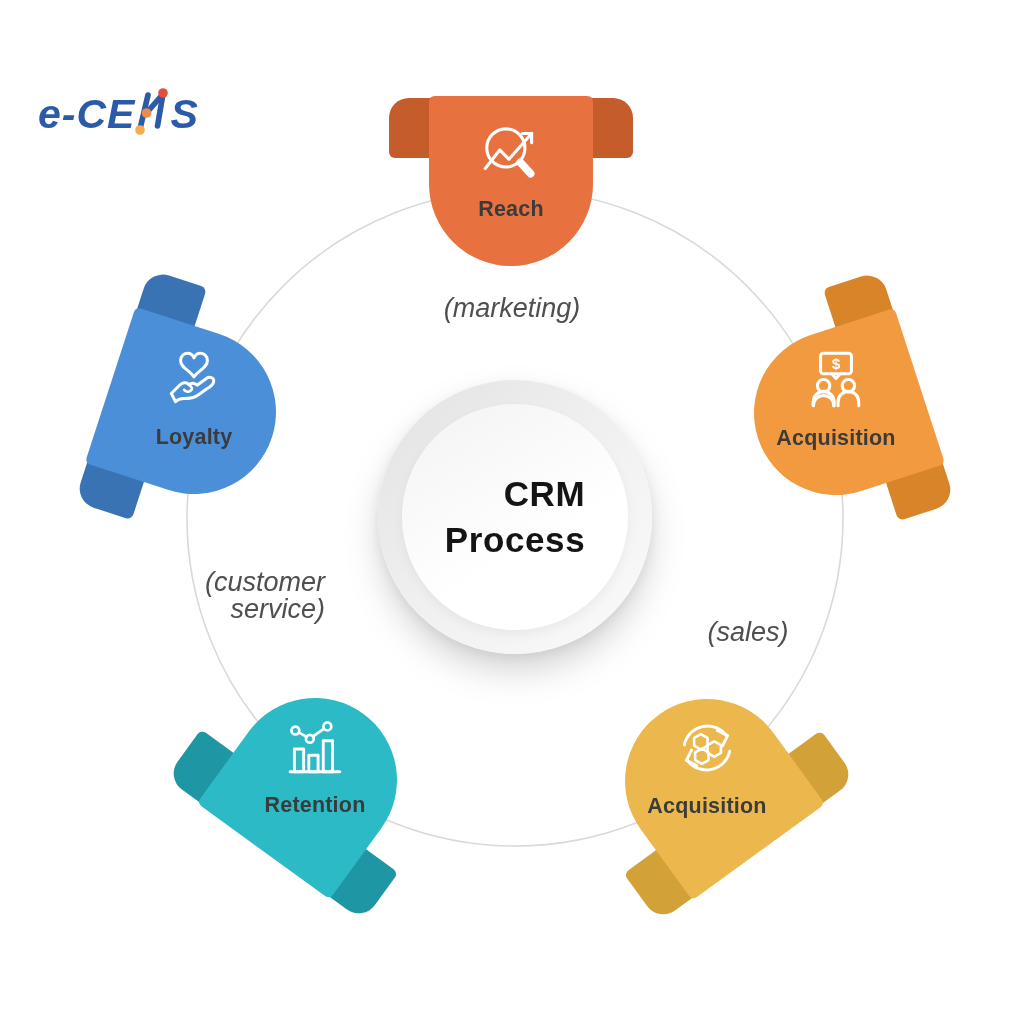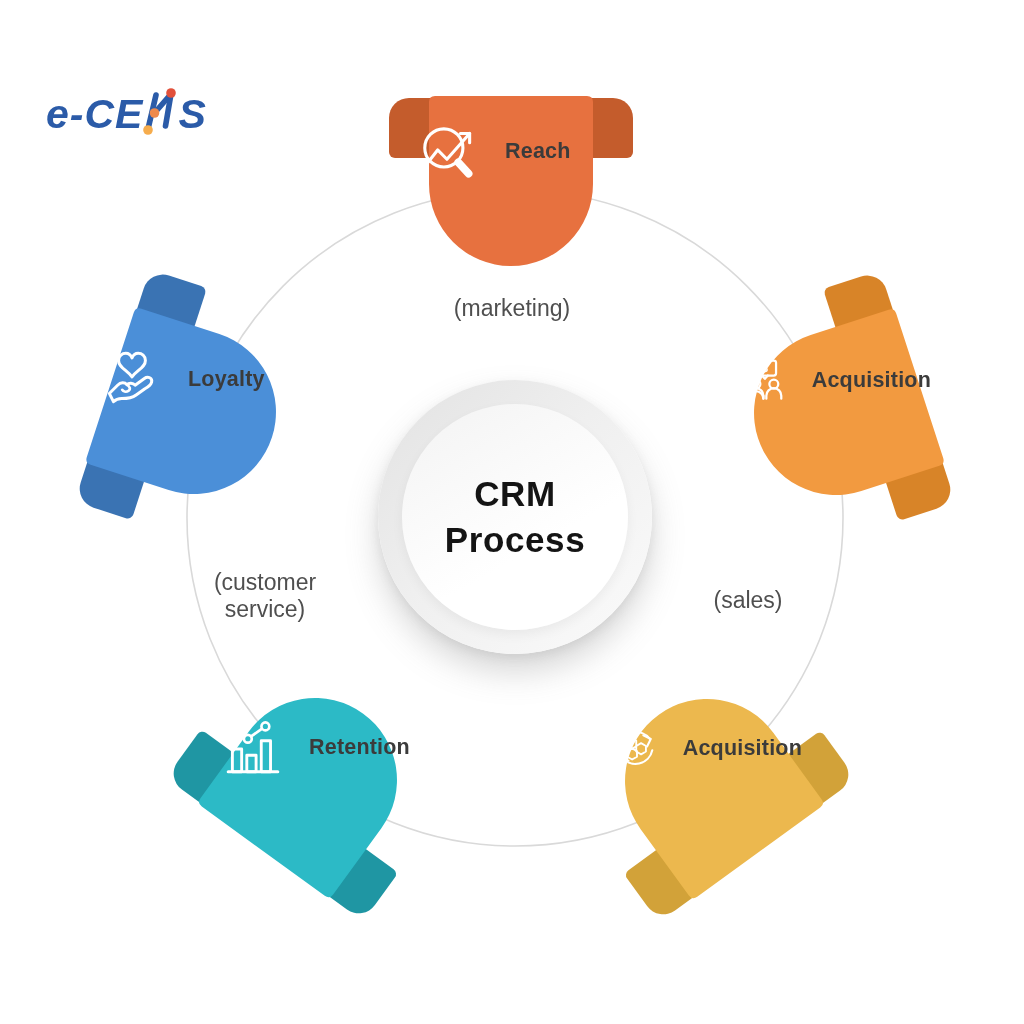--- a/index.html
+++ b/index.html
@@ -1,47 +1,47 @@
 <!DOCTYPE html>
 <html><head>
 <meta charset="utf-8">
 <style>
   html,body{margin:0;padding:0;}
   body{width:1024px;height:1024px;background:#ffffff;font-family:"Liberation Sans",sans-serif;overflow:hidden;}
   .stage{position:relative;width:1024px;height:1024px;background:#fff;}
   .bg-svg{position:absolute;left:0;top:0;}
 
   
-  .logo{position:absolute;left:46px;top:88px;display:flex;align-items:center;color:#2b5ba8;
+  .logo{position:absolute;left:38px;top:88px;display:flex;align-items:center;color:#2b5ba8;
         font-style:italic;font-weight:bold;font-size:41px;letter-spacing:1px;}
   .logo .nmark{margin:0 -1px 0 -2px;position:relative;top:-2px;}
 
   
   .node-content{position:absolute;width:190px;transform:translateX(-50%);
-                display:flex;flex-direction:row;align-items:center;gap:23px;pointer-events:none;}
+                display:flex;flex-direction:column;align-items:center;gap:13px;pointer-events:none;}
   .node-label{font-size:21.5px;font-weight:bold;color:#3b3b3b;white-space:nowrap;
               letter-spacing:0.2px;}
 
   
-  .phase-label{position:absolute;transform:translate(-50%,-50%);text-align:center;
-               font-size:23px;color:#4f4f4f;line-height:27px;white-space:nowrap;}
+  .phase-label{position:absolute;transform:translate(-50%,-50%);text-align:right;
+               font-style:italic;font-size:27px;color:#4f4f4f;line-height:27px;white-space:nowrap;}
 
   
   .badge-outer{position:absolute;left:515px;top:517px;width:274px;height:274px;border-radius:50%;
                transform:translate(-50%,-50%);
                background:linear-gradient(135deg,#e2e2e2 0%,#efefef 45%,#fbfbfb 100%);
                box-shadow:0 18px 32px rgba(110,110,110,0.28),0 4px 10px rgba(140,140,140,0.15);
                display:flex;align-items:center;justify-content:center;}
   .badge-inner{width:226px;height:226px;border-radius:50%;
                background:linear-gradient(150deg,#f3f3f3 0%,#ffffff 62%);
                box-shadow:0 5px 12px rgba(0,0,0,0.05);
                display:flex;align-items:center;justify-content:center;}
   .badge-title{font-size:35px;font-weight:bold;color:#141414;text-align:center;
                line-height:46px;letter-spacing:0.6px;}
-  .badge-title span{display:block;}
+  .badge-title span{display:block;text-align:right;}
 
   .icon-svg{display:block;}
 </style>
 </head>
 <body>
 
 <div class="stage">
 
   <svg class="bg-svg" width="1024" height="1024" viewBox="0 0 1024 1024">
     <circle cx="515" cy="518" r="328" fill="none" stroke="#d9d9d9" stroke-width="1.6"></circle>
@@ -152,21 +152,21 @@
       <path d="M10,46 L18,38 C21,35 25,35 27,37.5 C29,35.5 33,35.5 35,38 L44,31.5 C47.5,29 52,31 51,35 C50.5,37 48,39.5 44.5,41.5 L36,47.5 C32,50.5 27,51 22,51 C19,51 16,52 14,54 Z"></path>
       <path d="M27,37.5 C30,39.5 31,42 28.5,43.5 C26,45 23.5,44 22.5,42.5" stroke-width="2.6"></path>
     </svg>
     <div class="node-label">Loyalty</div>
   </div>
 
   <div class="phase-label" style="left:512px;top:308px">
     <span>(marketing)</span><br>
     <span></span>
   </div>
-  <div class="phase-label" style="left:748px;top:600px">
+  <div class="phase-label" style="left:748px;top:632px">
     <span>(sales)</span><br>
     <span></span>
   </div>
   <div class="phase-label" style="left:265px;top:596px">
     <span>(customer</span><br>
     <span>service)</span>
   </div>
 
   <div class="badge-outer">
     <div class="badge-inner">

